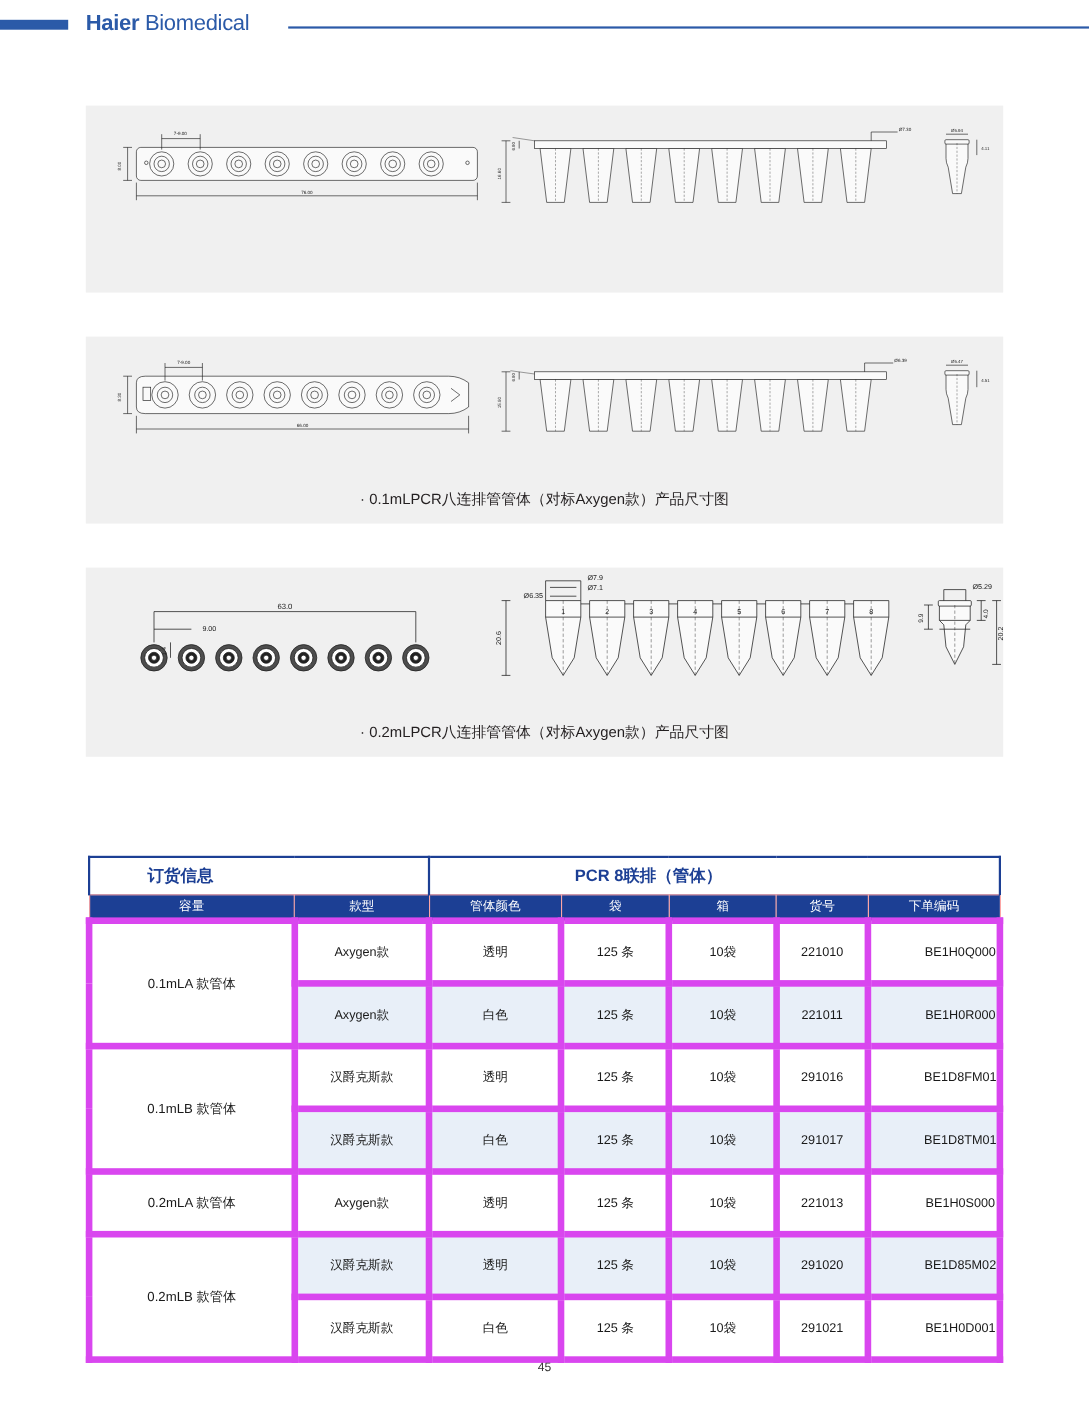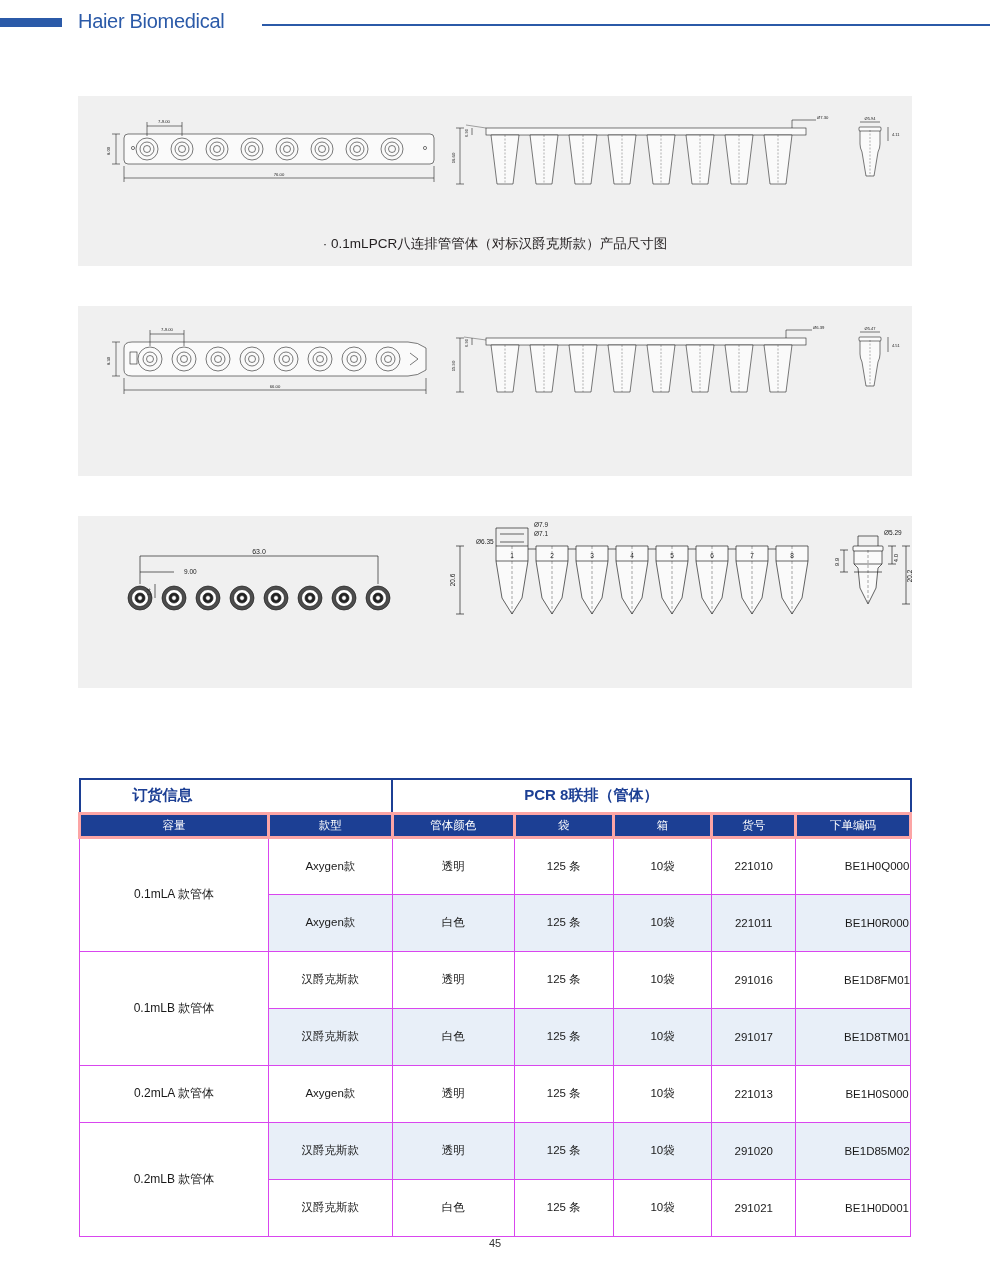--- a/index.html
+++ b/index.html
@@ -16,21 +16,21 @@
   .header { position: absolute; top: 0; left: 0; width: 990px; height: 46px; }
   .header-bar {
     position: absolute; left: 0; top: 18px;
     width: 62px; height: 9px; background: #2b5aa8;
   }
   .logo {
     position: absolute; left: 78px; top: 10px;
     font-size: 20px; letter-spacing: -0.3px;
     color: #2b5aa8; white-space: nowrap;
   }
-  .logo b { font-weight: normal; }
+  .logo b { font-weight: bold; }
   .logo span.light { font-weight: normal; }
   .header-rule {
     position: absolute; left: 262px; top: 24px;
     width: 728px; height: 1.6px; background: #2b5aa8;
   }
 
   
   .panel {
     position: absolute; left: 78px; width: 834px;
     background: #f0f0f0;
@@ -48,41 +48,41 @@
   .drawing-area svg { display: block; }
 
   
   .order-table {
     position: absolute; left: 78px; top: 778px;
     width: 834px;
     border-collapse: collapse;
     font-size: 11.5px;
   }
   .order-table td, .order-table th {
-    border: 1px solid #d946ef;
+    border: 6px solid #d946ef;
     text-align: center; vertical-align: middle;
     font-weight: normal;
   }
   
   tr.title-row td {
     background: #ffffff;
     border: 2px solid #1c3f94;
     border-bottom: none;
     height: 34px;
     color: #1c3f94;
     font-weight: bold;
     font-size: 15px;
   }
   td.title-left { text-align: left; padding-left: 52px; border-right: none; }
   td.title-right { text-align: center; border-left: none; padding-right: 120px;}
   
   tr.col-head th {
     background: #1c3f94; color: #ffffff;
     height: 24px; font-size: 11.5px;
-    border: 3px solid #fca5a5;
+    border: 1px solid #fca5a5;
   }
   
   tr.row-white td { background: #ffffff; height: 57px; }
   tr.row-blue  td { background: #e8eff8; height: 57px; }
   td.cap-cell { background: #ffffff !important; font-size: 12px; }
   td.code-cell { font-size: 11.5px; padding-left: 48px; }
 
   
   .page-number {
     position: absolute; left: 0; top: 1237px; width: 990px;
@@ -185,21 +185,20 @@
             <rect x="9" y="31" width="22" height="4" rx="1" fill="#fafafa"></rect>
             <line x1="20" y1="34" x2="20" y2="80" stroke-dasharray="2,1.5" stroke-width="0.35"></line>
             <line x1="10" y1="26" x2="30" y2="26"></line>
             <text x="20" y="24" text-anchor="middle" fill="#222" stroke="none" font-size="4">Ø5.94</text>
             <line x1="38" y1="31" x2="38" y2="45"></line>
             <text x="42" y="40" fill="#222" stroke="none" font-size="4">4.11</text>
           </g>
         </g>
       </svg>
     </div>
-    <div class="panel-caption">· 0.1mLPCR八连排管管体（对标汉爵克斯款）产品尺寸图</div>
   </div>
 
   <div class="panel" id="panel-2">
     <div class="drawing-area">
       <svg width="834" height="120" viewBox="0 0 834 120">
         <g stroke="#222" fill="none" stroke-width="0.6" font-family="Liberation Sans, sans-serif" font-size="4">
 
           <path d="M46,42 Q46,36 54,36 L330,36 Q340,36 348,42 L348,64 Q340,70 330,70 L54,70 Q46,70 46,64 Z" fill="#fafafa"></path>
           <g>
             <circle cx="72" cy="53" r="3.5"></circle>
@@ -279,20 +278,21 @@
             <rect x="9" y="31" width="22" height="4" rx="1" fill="#fafafa"></rect>
             <line x1="20" y1="34" x2="20" y2="80" stroke-dasharray="2,1.5" stroke-width="0.35"></line>
             <line x1="10" y1="26" x2="30" y2="26"></line>
             <text x="20" y="24" text-anchor="middle" fill="#222" stroke="none" font-size="4">Ø5.47</text>
             <line x1="38" y1="31" x2="38" y2="46"></line>
             <text x="42" y="41" fill="#222" stroke="none" font-size="4">4.51</text>
           </g>
         </g>
       </svg>
     </div>
+    <div class="panel-caption">· 0.1mLPCR八连排管管体（对标Axygen款）产品尺寸图</div>
   </div>
 
   <div class="panel" id="panel-3">
     <div class="drawing-area">
       <svg width="834" height="122" viewBox="0 0 834 122">
         <g stroke="#222" fill="none" stroke-width="0.7" font-family="Liberation Sans, sans-serif" font-size="5">
 
           <g>
             <g>
                 <circle cx="62" cy="82" r="12" fill="#4d4d4d" stroke="#222"></circle>
@@ -443,20 +443,21 @@
             <text x="72" y="42" text-anchor="middle" fill="#222" stroke="none" font-size="6" transform="rotate(-90 72 42)">4.0</text>
 
             <line x1="80" y1="30" x2="80" y2="88"></line>
             <line x1="76" y1="30" x2="84" y2="30"></line>
               <line x1="76" y1="88" x2="84" y2="88"></line>
             <text x="86" y="60" text-anchor="middle" fill="#222" stroke="none" font-size="6.5" transform="rotate(-90 86 60)">20.2</text>
           </g>
         </g>
       </svg>
     </div>
+    <div class="panel-caption">· 0.2mLPCR八连排管管体（对标Axygen款）产品尺寸图</div>
   </div>
 
   <table class="order-table">
     <tbody>
       <tr class="title-row">
         <td class="title-left" colspan="2">订货信息</td>
         <td class="title-right" colspan="5">PCR 8联排（管体）</td>
       </tr>
       <tr class="col-head">
         <th style="width:200px">容量</th>

